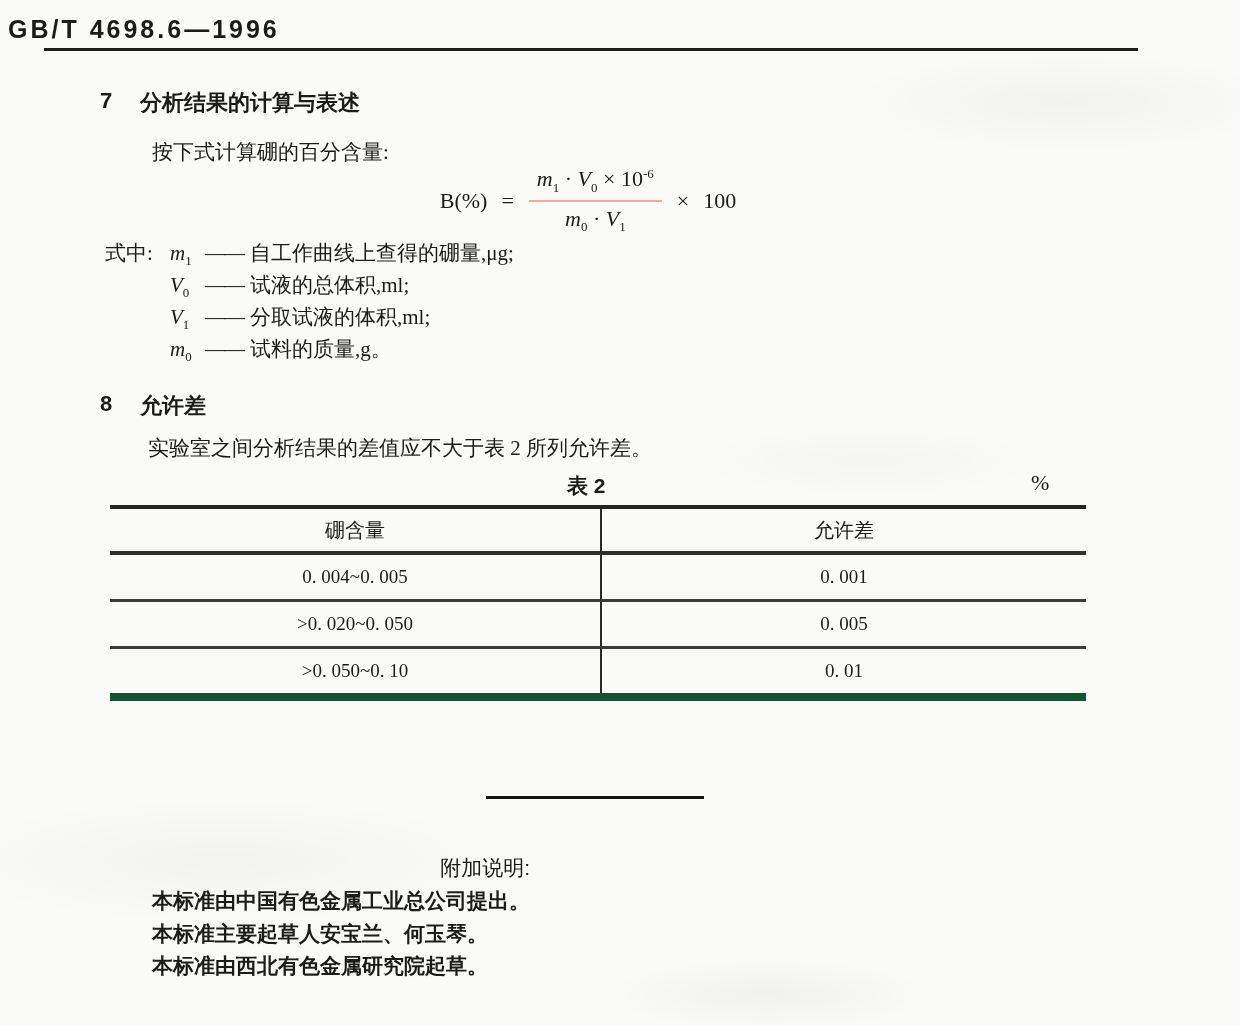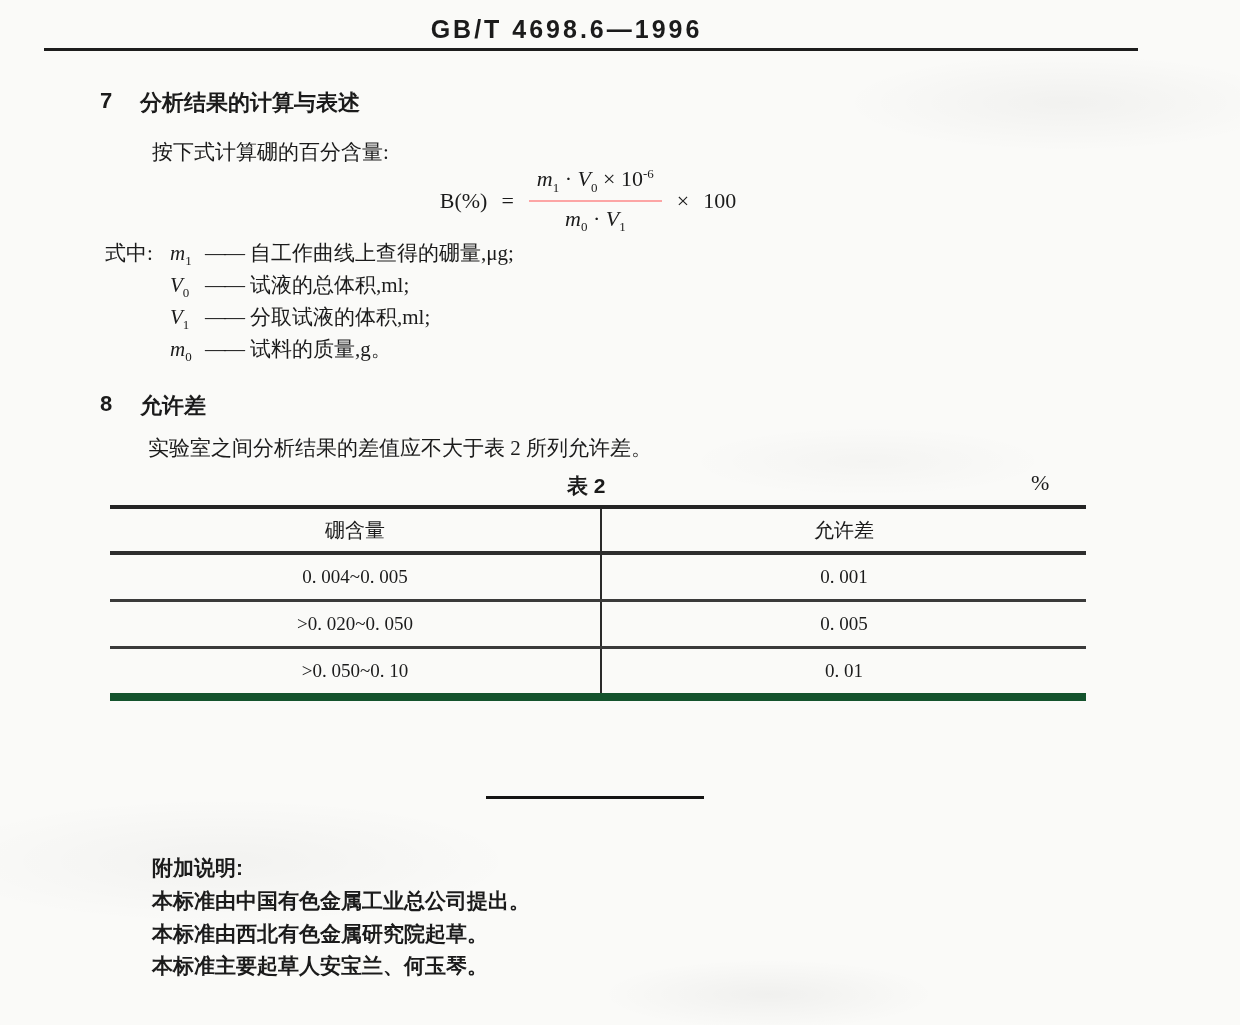--- a/index.html
+++ b/index.html
@@ -25,22 +25,22 @@
       radial-gradient(ellipse 260px 50px at 70% 45%, rgba(0,0,0,0.025), transparent 70%),
       radial-gradient(ellipse 420px 90px at 18% 84%, rgba(0,0,0,0.03), transparent 70%),
       radial-gradient(ellipse 240px 50px at 62% 97%, rgba(0,0,0,0.04), transparent 70%);
     pointer-events:none;
   }
 
   .abs { position:absolute; }
 
   
   .doc-code {
-    top:15px; left:0; width:1133px;
-    text-align:center;
+    top:15px; left:8px; width:1133px;
+    text-align:left;
     font-weight:700; font-size:25px; letter-spacing:3px;
     font-family:"Liberation Sans","DejaVu Sans",sans-serif;
   }
   .top-rule {
     top:48px; left:44px; width:1094px; height:3px;
     background:#1d1d1d;
   }
 
   
   .sec-heading {
@@ -101,22 +101,22 @@
   }
   .td.c-left  { width:492px; border-right:2px solid #2a2a2a; }
   .td.c-right { flex:1; }
   .th-row .td { font-size:20px; }
 
   
   .end-divider { top:796px; left:486px; width:218px; height:3px; background:#141414; }
 
   
   .notes { top:854px; left:152px; font-size:21px; }
-  .notes-heading { font-weight:700; height:33px;
-    font-family:"Liberation Sans","DejaVu Sans",sans-serif; }
+  .notes-heading { font-weight:400; height:33px;
+    font-family:"Liberation Sans","DejaVu Sans",sans-serif;text-align:right; }
   .note-line { height:32.5px; font-weight:600; }
 </style>
 </head>
 <body>
 
 <div class="page">
 
   <div class="abs doc-code">GB/T 4698.6—1996</div>
   <div class="abs top-rule"></div>
 
@@ -190,17 +190,17 @@
       <div class="td c-left">&gt;0. 050~0. 10</div>
       <div class="td c-right">0. 01</div>
     </div>
   </div>
 
   <div class="abs end-divider"></div>
 
   <div class="abs notes">
     <div class="notes-heading">附加说明:</div>
     <div class="note-line">本标准由中国有色金属工业总公司提出。</div>
+    <div class="note-line">本标准主要起草人安宝兰、何玉琴。</div>
     <div class="note-line">本标准由西北有色金属研究院起草。</div>
-    <div class="note-line">本标准主要起草人安宝兰、何玉琴。</div>
   </div>
 
 </div>
 
 </body></html>

